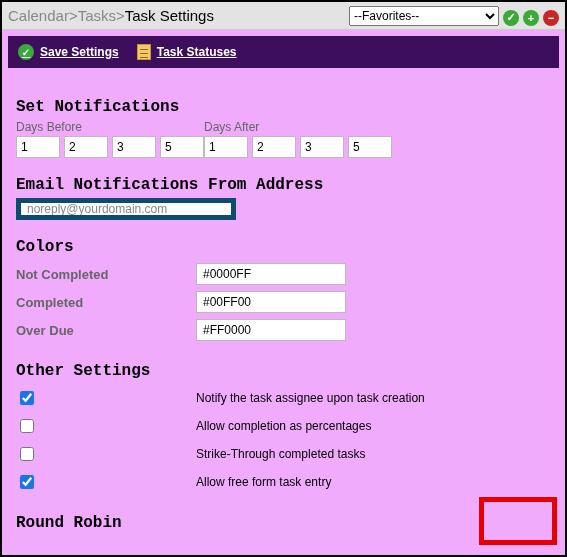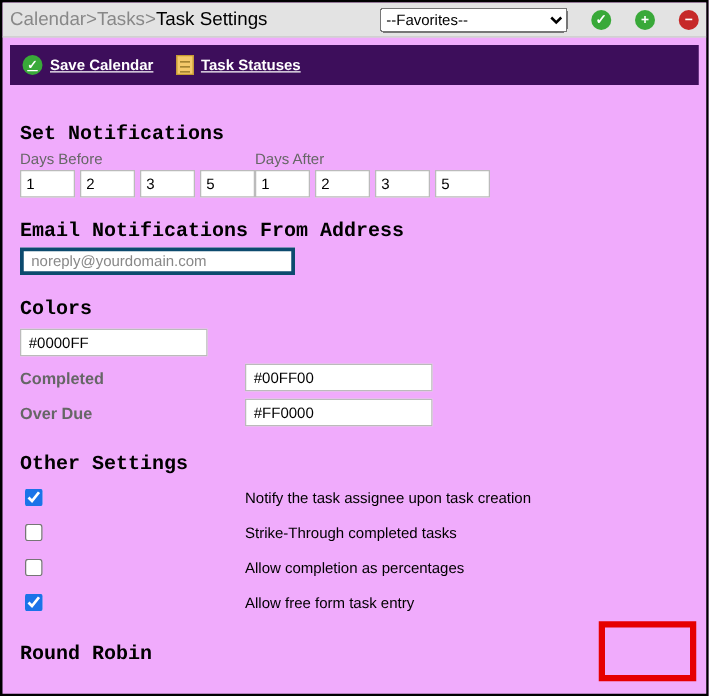--- a/index.html
+++ b/index.html
@@ -28,22 +28,22 @@
   color: #888;
   font-size: 15px;
 }
 .breadcrumb-bar .current {
   color: #000;
   text-align: center;
 }
 .bc-right {
   margin-left: auto;
   display: flex;
-  align-items: center;
-  gap: 19px;
+  align-items: flex-end;
+  gap: 4px;
 }
 .fav-select {
   height: 20px;
   font-size: 12px;
   width: 150px;
 }
 .circle-icon {
   width: 16px; height: 16px; border-radius: 50%;
   display: inline-flex; align-items: center; justify-content: center;
   color: #fff; font-size: 11px; font-weight: bold;
@@ -117,21 +117,21 @@
 .days-inputs input {
   width: 44px;
   height: 22px;
   border: 1px solid #bbb;
   padding: 2px 4px;
   font-size: 12px;
 }
 .email-input {
   width: 220px;
   height: 22px;
-  border: 3px solid #0c4a6e;
+  border: 5px solid #0c4a6e;
   padding: 2px 6px;
   font-size: 12px;
   color: #888;
 }
 .color-row {
   display: flex;
   align-items: center;
   min-height: 28px;
 }
 .color-label {
@@ -189,21 +189,21 @@
     </select>
     <span class="circle-icon ico-check-green">✓</span>
     <span class="circle-icon ico-plus-green">+</span>
     <span class="circle-icon ico-minus-red">−</span>
   </div>
 </div>
 
 <div class="toolbar">
   <a href="#">
     <span class="ico-save">✓</span>
-    <span>Save Calendar</span>
+    <span>Save Settings</span>
   </a>
   <a href="#">
     <span class="ico-notes"></span>
     <span>Task Statuses</span>
   </a>
 </div>
 
 <div class="content">
 
   <h2 class="section">Set Notifications</h2>
@@ -227,44 +227,45 @@
         <input type="text" value="5" style="">
       </div>
     </div>
   </div>
 
   <h2 class="section">Email Notifications From Address</h2>
   <input class="email-input" type="text" value="noreply@yourdomain.com" style="">
 
   <h2 class="section">Colors</h2>
   <div class="color-row">
+    <div class="color-label">Not Completed</div>
     <input class="color-input" type="text" value="#0000FF" style="">
   </div>
   <div class="color-row">
     <div class="color-label">Completed</div>
     <input class="color-input" type="text" value="#00FF00" style="">
   </div>
   <div class="color-row">
     <div class="color-label">Over Due</div>
     <input class="color-input" type="text" value="#FF0000" style="">
   </div>
 
   <h2 class="section">Other Settings</h2>
 
   <div class="other-row">
     <div class="cb-cell"><input type="checkbox" class="cb-blue" checked="" style=""></div>
     <div>Notify the task assignee upon task creation</div>
   </div>
   <div class="other-row">
     <div class="cb-cell"><input type="checkbox" style=""></div>
+    <div>Allow completion as percentages</div>
+  </div>
+  <div class="other-row">
+    <div class="cb-cell"><input type="checkbox" style=""></div>
     <div>Strike-Through completed tasks</div>
-  </div>
-  <div class="other-row">
-    <div class="cb-cell"><input type="checkbox" style=""></div>
-    <div>Allow completion as percentages</div>
   </div>
   <div class="other-row">
     <div class="cb-cell"><input type="checkbox" class="cb-blue" checked="" style=""></div>
     <div>Allow free form task entry</div>
   </div>
 
   <h2 class="section">Round Robin</h2>
   
 
 </div>

